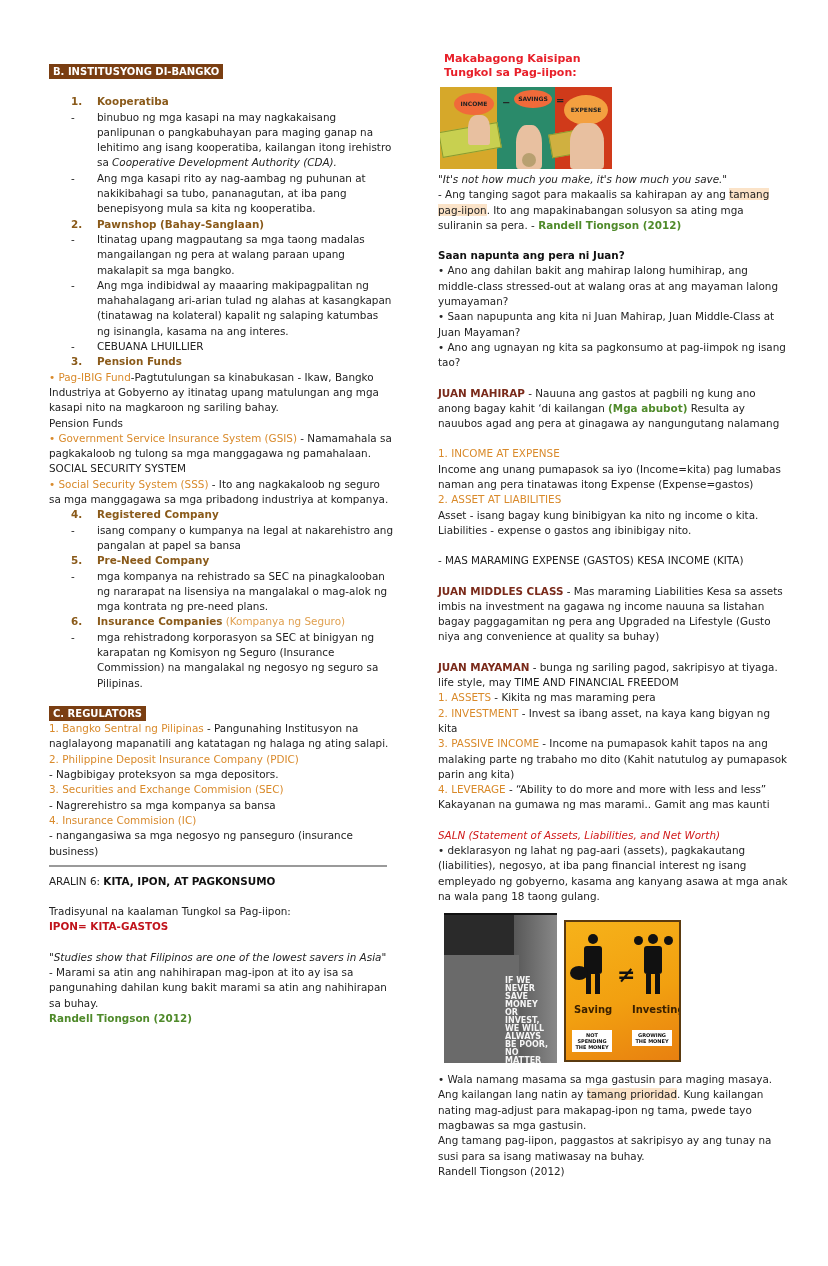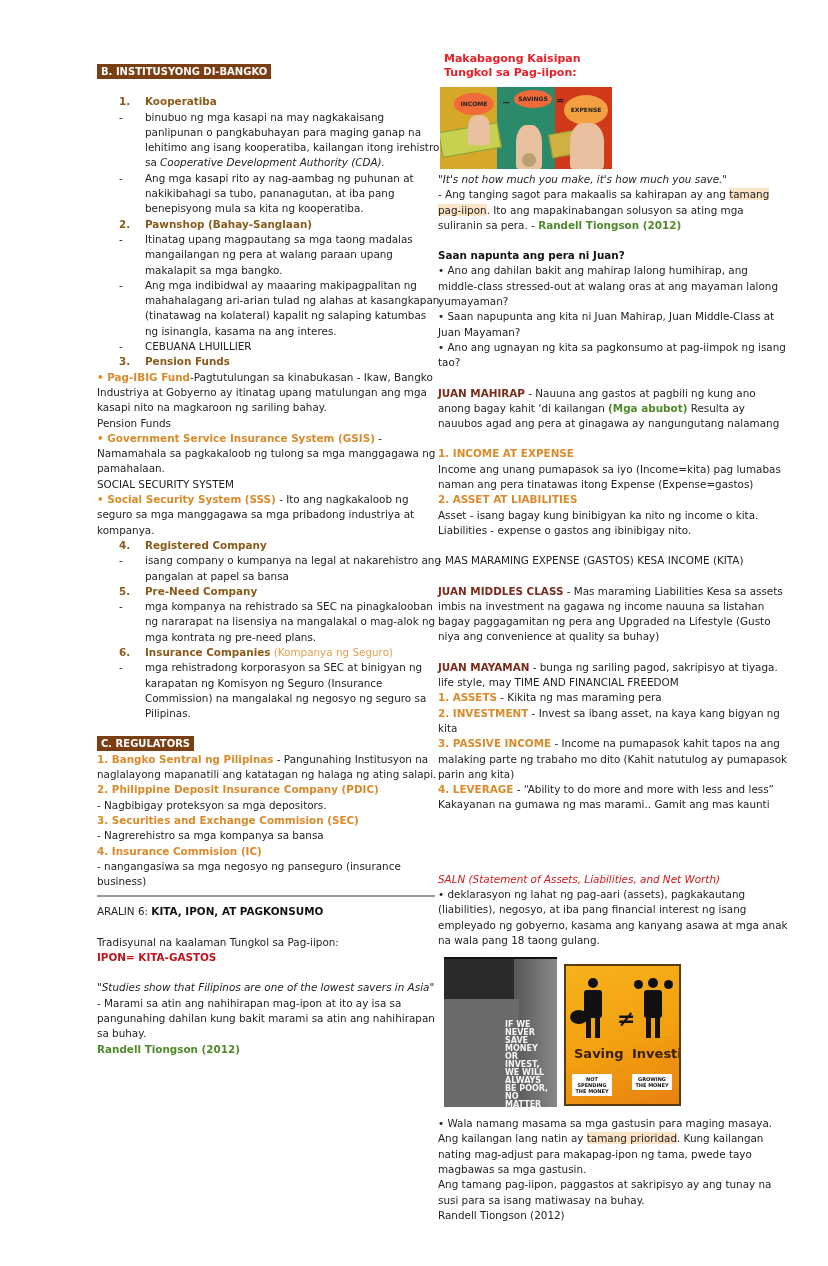--- a/index.html
+++ b/index.html
@@ -1,23 +1,23 @@
 <!DOCTYPE html>
 <html><head>
 <meta charset="utf-8">
 <style>
   * { box-sizing: border-box; margin: 0; padding: 0; }
   html, body { width: 828px; height: 1266px; background: #ffffff; overflow: hidden; }
   body { font-family: "DejaVu Sans", sans-serif; color: #222; font-size: 10.4px; line-height: 15.3px; position: relative; }
   .col { position: absolute; top: 0; }
-  .left { left: 49px; width: 345px; margin-left: 48px; }
+  .left { left: 49px; width: 345px; }
   .right { left: 438px; width: 350px; }
   .tag { display: inline-block; background: #7a3e12; color: #fff; font-weight: bold; padding: 0 4px; line-height: 15px; font-size: 10px; }
   .brown { color: #8a5a1a; font-weight: bold; }
-  .orange { color: #d98a2b; font-weight: bold; }
+  .orange { color: #d98a2b; font-weight: normal; }
   .orange-light { color: #e0a050; }
   .maroon { color: #7a2a1a; font-weight: bold; }
   .green { color: #4f8a2a; font-weight: bold; }
   .red { color: #c0141c; font-weight: bold; }
   .red-title { color: #e8202a; font-weight: bold; font-size: 11px; line-height: 14px; }
   .hl { background: #fbe3c8; }
   .b { font-weight: bold; }
   .i { font-style: italic; }
   .bi { font-weight: normal; font-style: italic; }
   p { margin: 0; }
@@ -33,21 +33,21 @@
   .img1 .p3 { flex: 1; background: #d03a1a; }
   .bubble { position: absolute; background: #f06a3a; border-radius: 50%; color: #222; font-size: 6px; font-weight: bold; display: flex; align-items: center; justify-content: center; }
   .bills { position: absolute; background: #c8d050; border: 1px solid #8a9a30; transform: rotate(-10deg); }
   .hand { position: absolute; background: #e8c0a0; border-radius: 40% 40% 10% 10%; }
   .img2 { position: absolute; width: 113px; height: 150px; background: linear-gradient(90deg,#3a3a3a 0%, #555 60%, #888 100%); border-top: 2px solid #111; overflow: hidden; }
   .img2 .shirt { position: absolute; left: 0; top: 0; width: 70px; height: 40px; background: #2a2a2a; }
   .img2 .jeans { position: absolute; left: 0; top: 40px; width: 75px; height: 110px; background: #6a6a6a; }
   .img2 .poster-text { position: absolute; right: 4px; top: 62px; width: 48px; color: #f5f5f5; font-weight: bold; font-size: 8px; line-height: 8px; text-align: left; }
   .img3 { position: absolute; width: 117px; height: 142px; background: linear-gradient(160deg,#f6b21a 0%, #f2a010 55%, #e88010 100%); border: 2px solid #5a3a10; overflow: hidden; }
   .fig { position: absolute; background: #111; }
-  .img3 .lbl { position: absolute; font-weight: bold; color: #3a2000; font-size: 13px; }
+  .img3 .lbl { position: absolute; font-weight: bold; color: #3a2000; font-size: 10px; }
   .img3 .box { position: absolute; background: #fff; color: #111; font-size: 5px; font-weight: bold; text-align: center; line-height: 6px; padding: 2px 1px; }
   .neq { position: absolute; left: 51px; top: 45px; font-size: 22px; color: #111; font-weight: bold; }
 </style>
 </head>
 <body>
 
 <div class="col left" style="top:64px;">
   <div><span class="tag">B. INSTITUSYONG DI-BANGKO</span></div>
   <div class="gap"></div>
 
@@ -160,21 +160,21 @@
   <div class="gap"></div>
 
   <p><span class="maroon">JUAN MAYAMAN</span><span> - bunga ng sariling pagod, sakripisyo at tiyaga. life style, may TIME AND FINANCIAL FREEDOM</span></p>
   <p><span class="orange">1. ASSETS</span><span> - Kikita ng mas maraming pera</span></p>
   <p><span class="orange">2. INVESTMENT</span><span> - Invest sa ibang asset, na kaya kang bigyan ng kita</span></p>
   <p><span class="orange">3. PASSIVE INCOME</span><span> - Income na pumapasok kahit tapos na ang malaking parte ng trabaho mo dito (Kahit natutulog ay pumapasok parin ang kita)</span></p>
   <p><span class="orange">4. LEVERAGE</span><span> - “Ability to do more and more with less and less”</span></p>
   <p>Kakayanan na gumawa ng mas marami.. Gamit ang mas kaunti</p>
   <div class="gap"></div>
 
-  <p class="bi" style="color:#d01818;margin-top:44px;">SALN (Statement of Assets, Liabilities, and Net Worth)</p>
+  <p class="bi" style="color:#d01818;">SALN (Statement of Assets, Liabilities, and Net Worth)</p>
   <p>• deklarasyon ng lahat ng pag-aari (assets), pagkakautang (liabilities), negosyo, at iba pang financial interest ng isang empleyado ng gobyerno, kasama ang kanyang asawa at mga anak na wala pang 18 taong gulang.</p>
 
   <div style="position:relative;height:162px;margin-top:6px;">
     <div class="img2" style="left:6px;top:3px;">
       <div class="shirt"></div>
         <div class="jeans"></div>
       <div class="poster-text">IF WE NEVER SAVE MONEY OR INVEST, WE WILL ALWAYS BE POOR, NO MATTER HOW MUCH WE EARN.</div>
     </div>
     <div class="img3" style="left:126px;top:10px;">
       <div class="fig" style="left:22px;top:12px;width:10px;height:10px;border-radius:50%;"></div>

